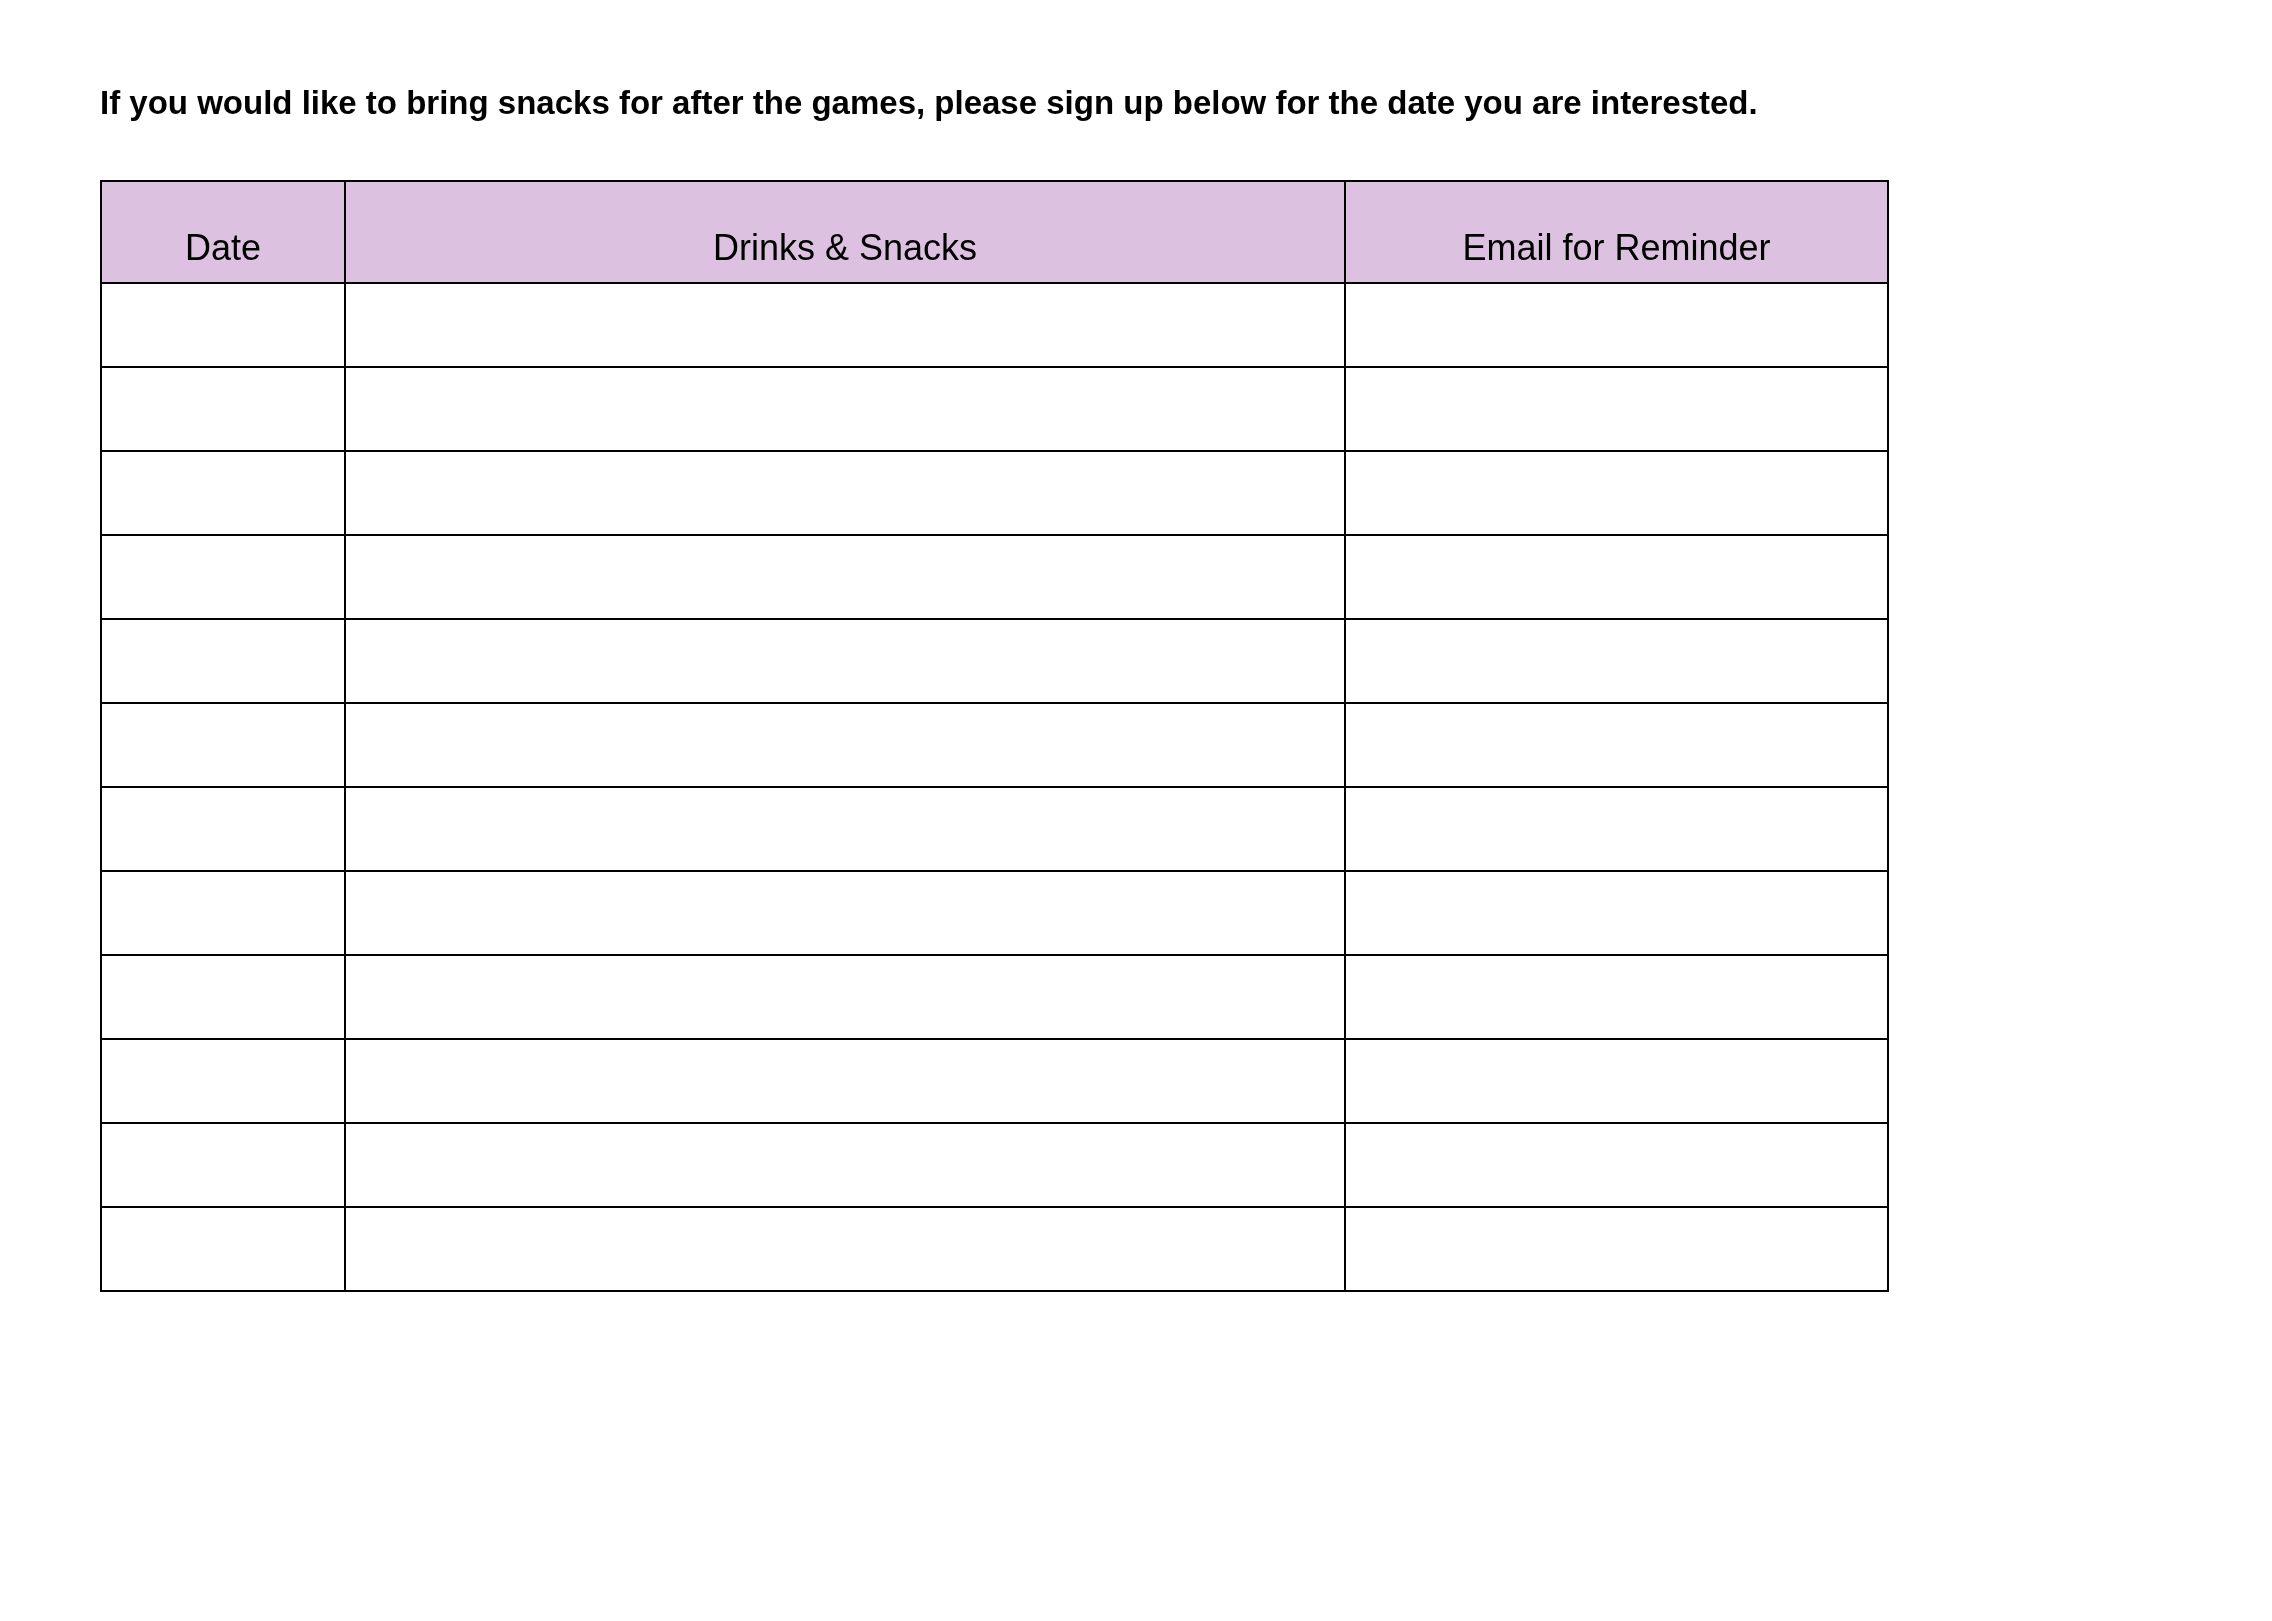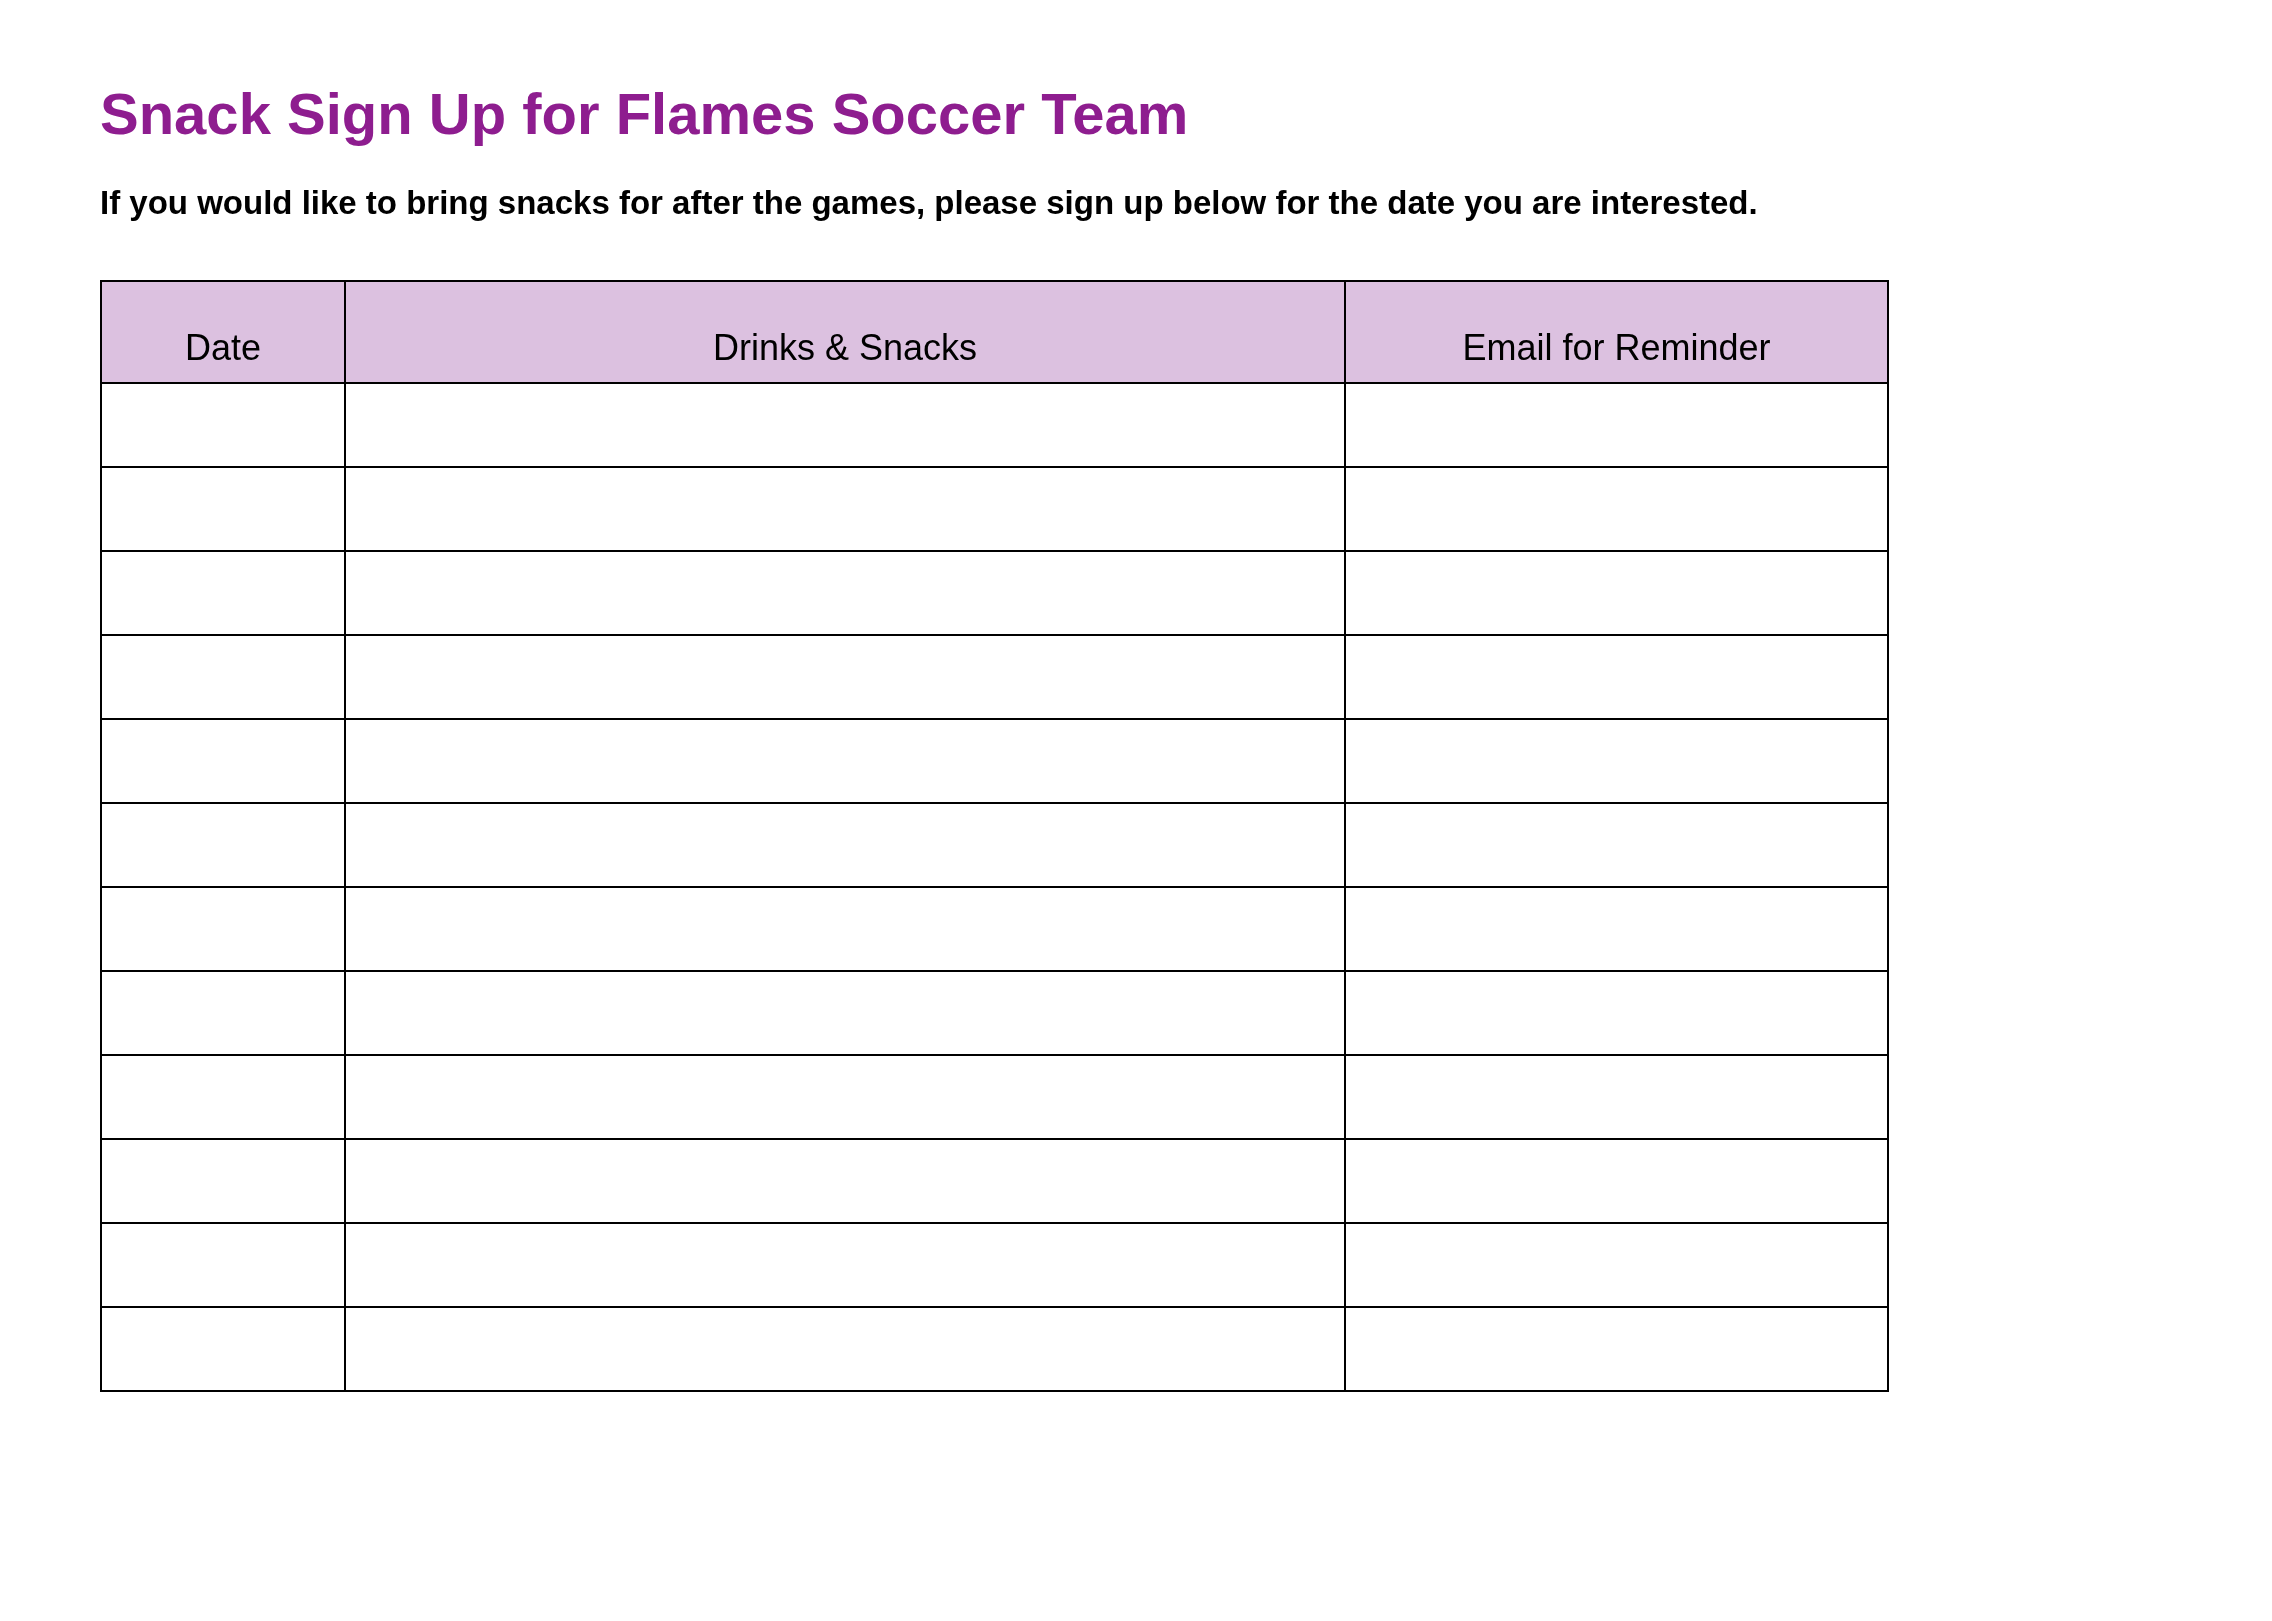--- a/index.html
+++ b/index.html
@@ -51,21 +51,20 @@
     height: 84px;
   }
   col.c-date   { width: 244px; }
   col.c-snacks { width: 1000px; }
   col.c-email  { width: 543px; }
 </style>
 </head>
 <body>
 
 <div class="page">
-  <h1 class="title">Snack Sign Up for Flames Soccer Team</h1>
   <p class="subtitle">If you would like to bring snacks for after the games, please sign up below for the date you are interested.</p>
 
   <table>
     <colgroup>
       <col class="c-date">
       <col class="c-snacks">
       <col class="c-email">
     </colgroup>
     <thead>
       <tr>

